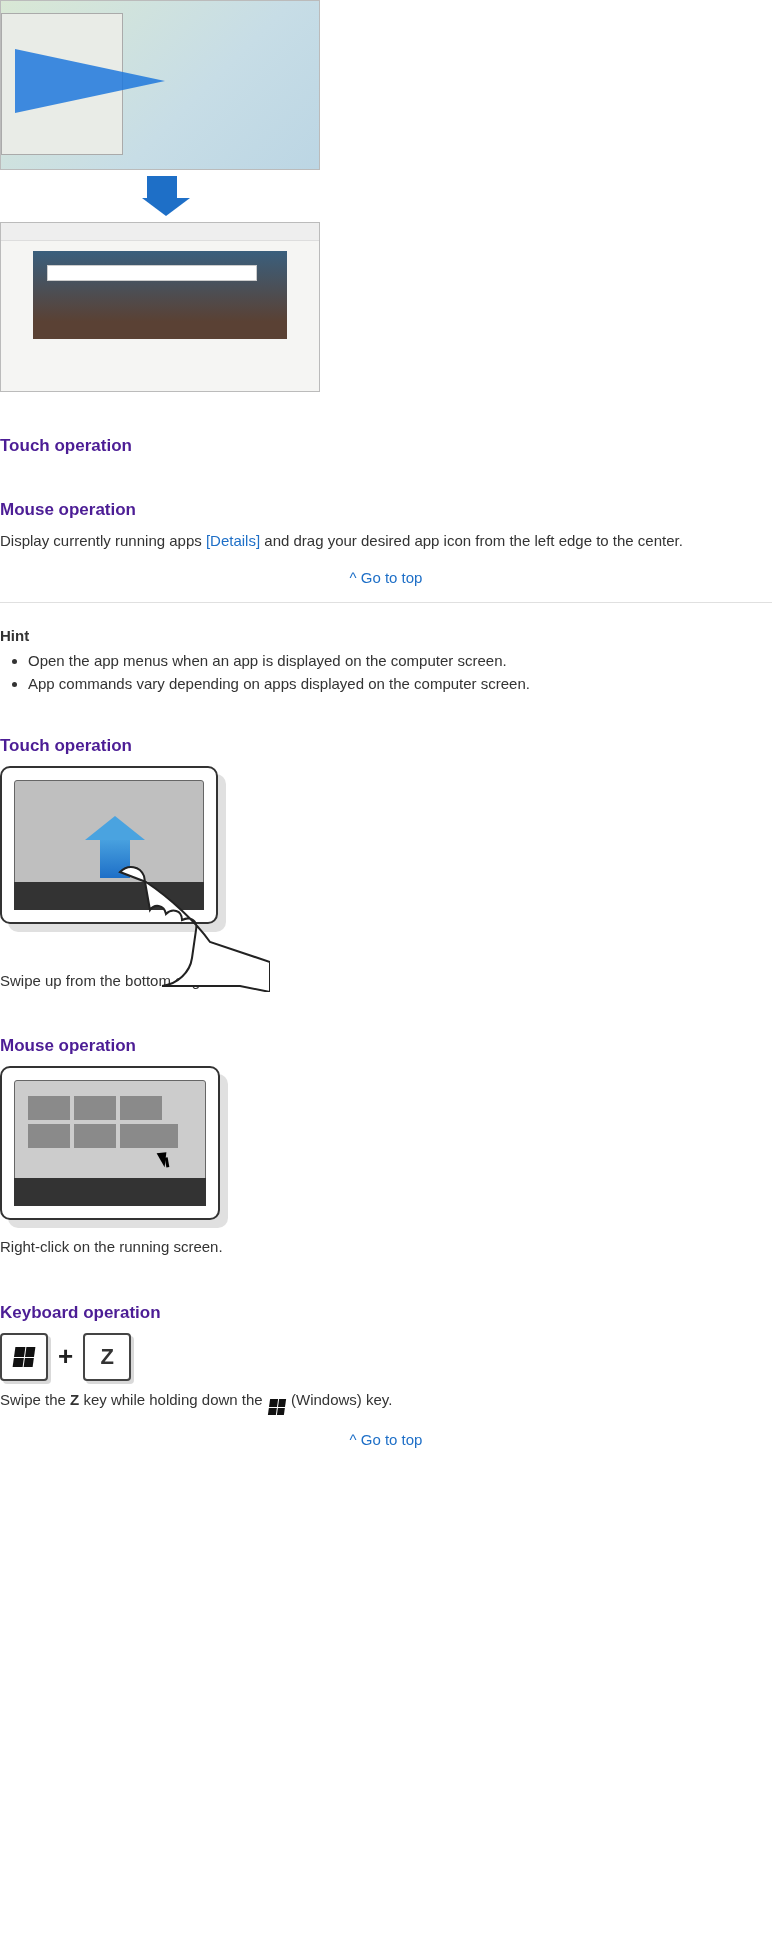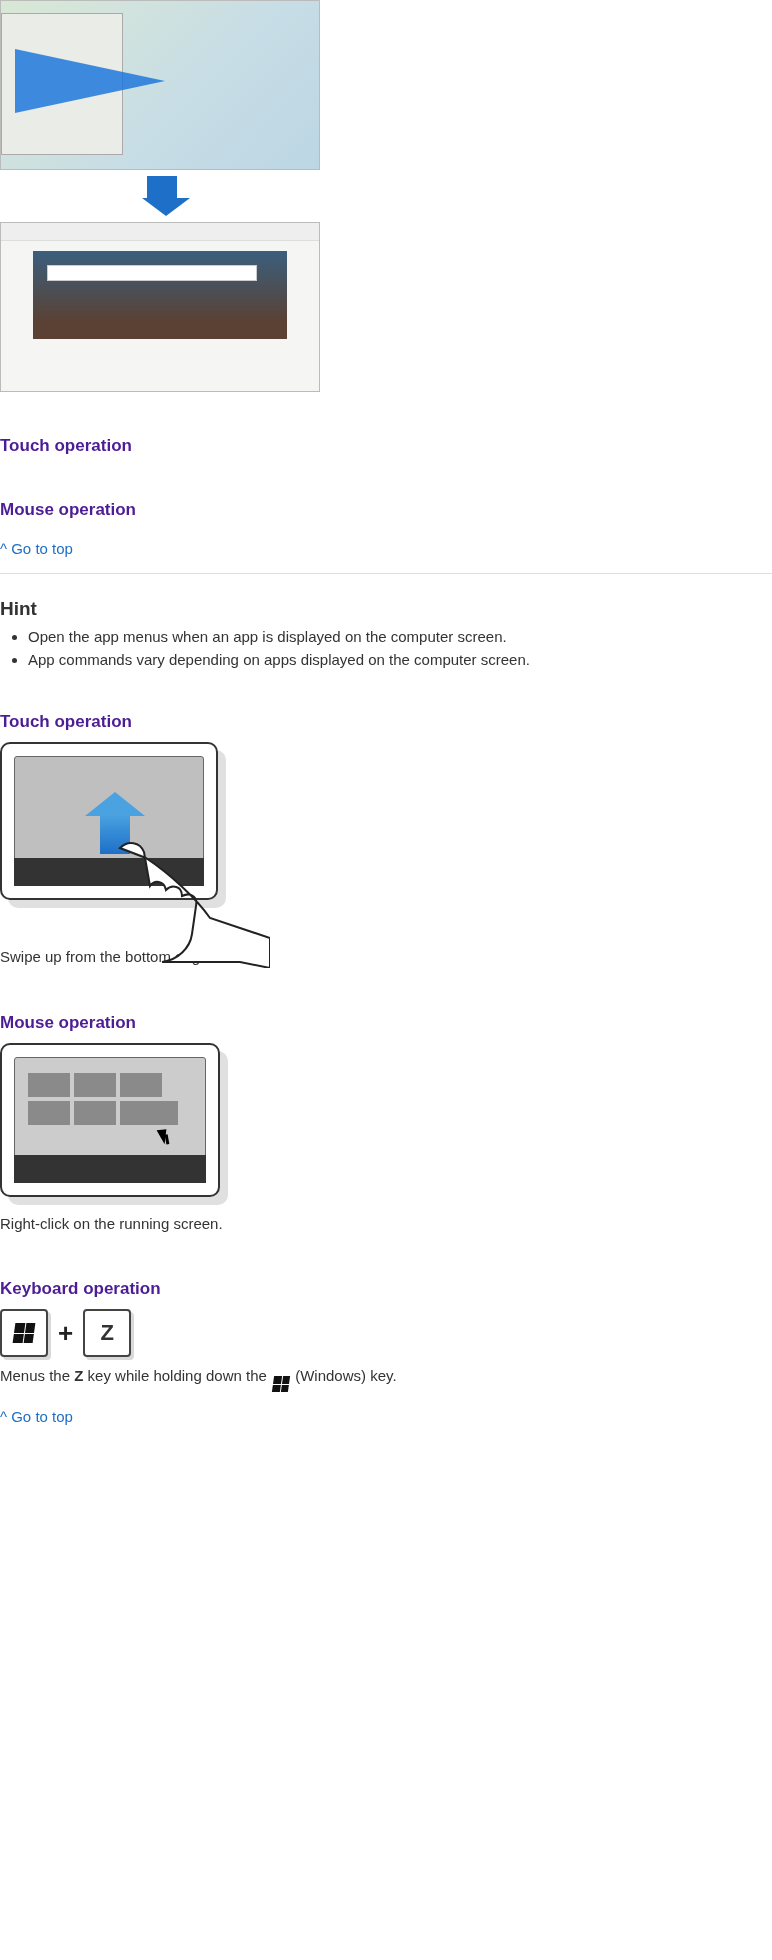--- a/index.html
+++ b/index.html
@@ -19,31 +19,31 @@
     color: #111;
     margin: 24px 0 16px 0;
   }
   h3 {
     font-size: 17px;
     font-weight: bold;
     color: #4c1d95;
     margin: 44px 0 10px 0;
   }
   h4 {
-    font-size: 19px;
+    font-size: 15px;
     font-weight: bold;
     color: #333;
     margin: 24px 0 8px 0;
   }
   p { margin: 6px 0; line-height: 1.5; }
   ul { margin: 4px 0 0 0; padding-left: 28px; }
   li { margin: 6px 0; list-style-type: disc; }
   a { color: #1e6fc7; text-decoration: none; cursor: pointer; }
   .go-to-top {
-    text-align: left;
+    text-align: center;
     padding: 10px 0 12px 0;
     font-size: 15px;
   }
   .go-to-top a { color: #1e6fc7; }
   hr {
     border: none;
     border-top: 1px solid #e0e0e0;
     margin: 4px 0 24px 0;
   }
 
@@ -192,20 +192,23 @@
       <div class="bing-title-bar"></div>
       <div class="bing-inner">
         <div class="bing-bar"></div>
       </div>
     </div>
   </div>
 
   <h3>Touch operation</h3>
 
   <h3>Mouse operation</h3>
+  <p>
+    <span class="inline-text">Display currently running apps </span><a>[Details]</a><span class="inline-text"> and drag your desired app icon from the left edge to the center.</span>
+  </p>
 
   <div class="go-to-top"><a>^ Go to top</a></div>
   <hr>
 
 
   <h4>Hint</h4>
   <ul>
     <li>Open the app menus when an app is displayed on the computer screen.</li>
     <li>App commands vary depending on apps displayed on the computer screen.</li>
   </ul>
@@ -251,21 +254,21 @@
           <span></span>
           <span></span>
           <span></span>
           <span></span>
         </span>
     </div>
     <span class="plus">+</span>
     <div class="key">Z</div>
   </div>
   <p>
-    <span class="inline-text">Menus the </span><span class="bold">Z</span><span class="inline-text"> key while holding down the </span><span class="inline-win">
+    <span class="inline-text">Swipe the </span><span class="bold">Z</span><span class="inline-text"> key while holding down the </span><span class="inline-win">
         <span></span>
         <span></span>
         <span></span>
         <span></span>
       </span><span class="inline-text"> (Windows) key.</span>
   </p>
 
   <div class="go-to-top"><a>^ Go to top</a></div>
 
 </div>

